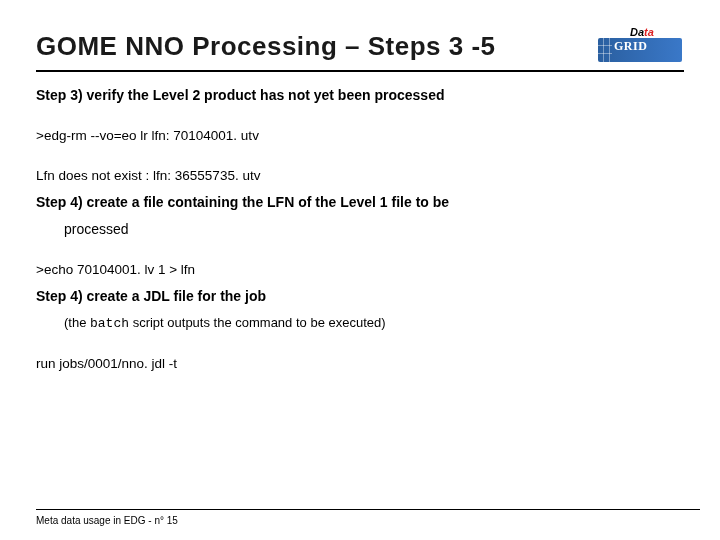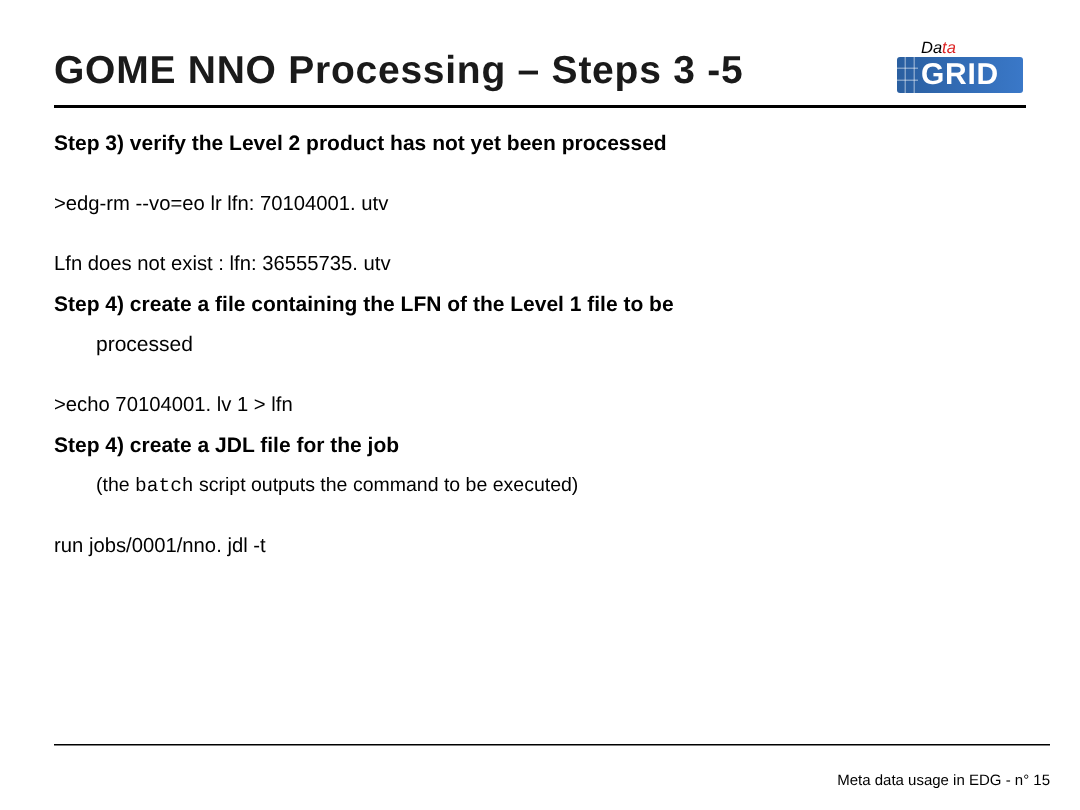--- a/index.html
+++ b/index.html
@@ -33,23 +33,23 @@
     margin: 0;
   }
   .logo {
     width: 86px;
     height: 36px;
     position: relative;
   }
   .logo .data-text {
     position: absolute;
     top: -2px;
-    left: 16px;
+    left: 32px;
     font-size: 11px;
-    font-weight: normal;
+    font-weight: bold;
     font-style: italic;
     color: #000;
   }
   .logo .data-text .red { color: #d22; }
   .logo .grid-box {
     position: absolute;
     top: 10px;
     left: 0;
     width: 84px;
     height: 24px;
@@ -62,25 +62,25 @@
     content: "";
     position: absolute;
     background: rgba(255,255,255,0.4);
   }
   .logo .grid-box::before { top:7px; left:0; width:14px; height:1px; box-shadow:0 8px 0 rgba(255,255,255,0.4);}
   .logo .grid-box::after { top:0; left:5px; width:1px; height:24px; box-shadow:6px 0 0 rgba(255,255,255,0.4);}
   .logo .grid-text {
     position: absolute;
     top: 11px;
     left: 16px;
-    font-size: 20px;
+    font-size: 12px;
     font-weight: 900;
     color: #fff;
     letter-spacing: 0.5px;
-    font-family: Liberation Sans, sans-serif;
+    font-family: Liberation Serif, serif;
   }
   .rule {
     border: none;
     border-top: 2px solid #000;
     margin: 6px 0 14px 0;
   }
   .body {
     font-size: 14px;
     line-height: 1.35;
   }
@@ -105,23 +105,22 @@
   .sub {
     margin: 4px 0 8px 28px;
     font-size: 13px;
   }
   .footer {
     position: absolute;
     bottom: 14px;
     right: 20px;
     left: 36px;
     border-top: 1px solid #000;
-    text-align: right;
     font-size: 10px;
-    padding-top: 18px;
+    padding-top: 5px;
     color: #000;
   }
 </style>
 </head>
 <body>
 
 <div class="slide">
 
   <div class="title-row">
     <h1 class="title">GOME NNO Processing – Steps 3 -5</h1>

